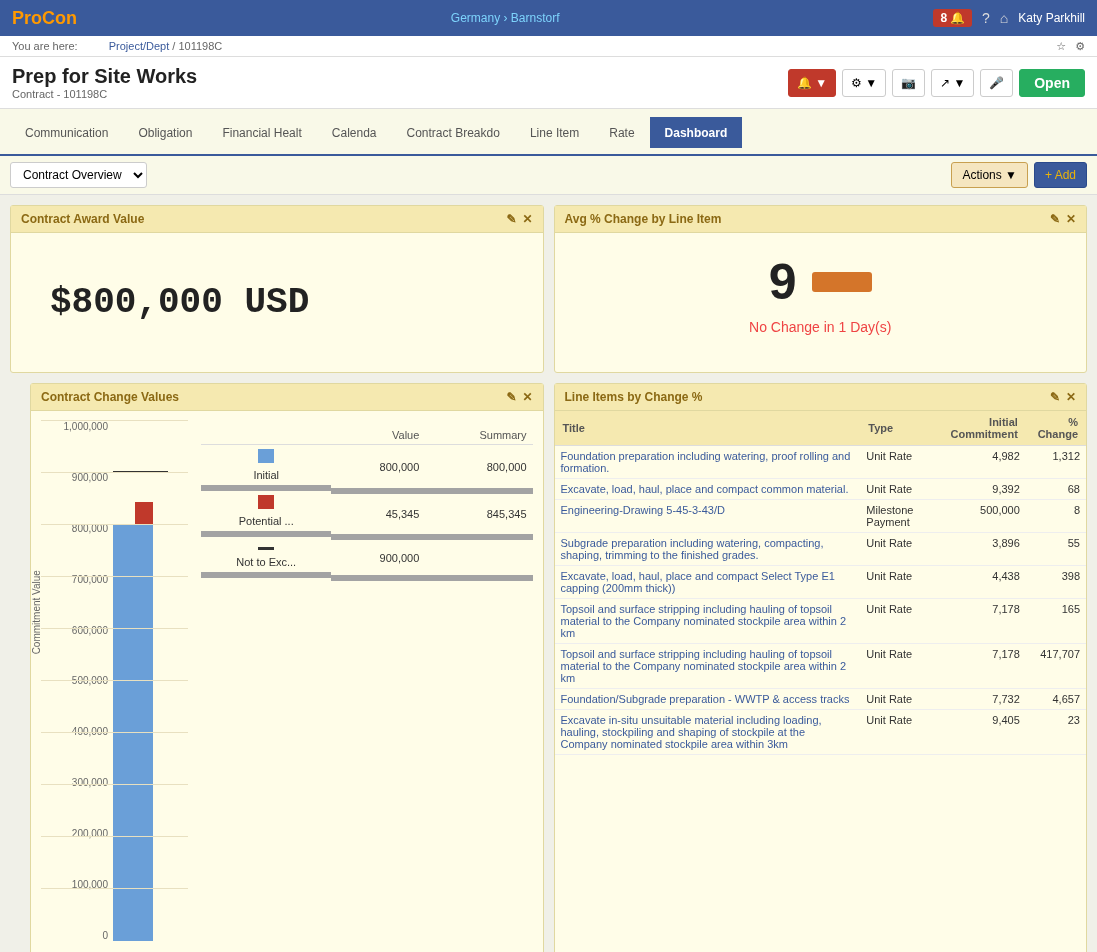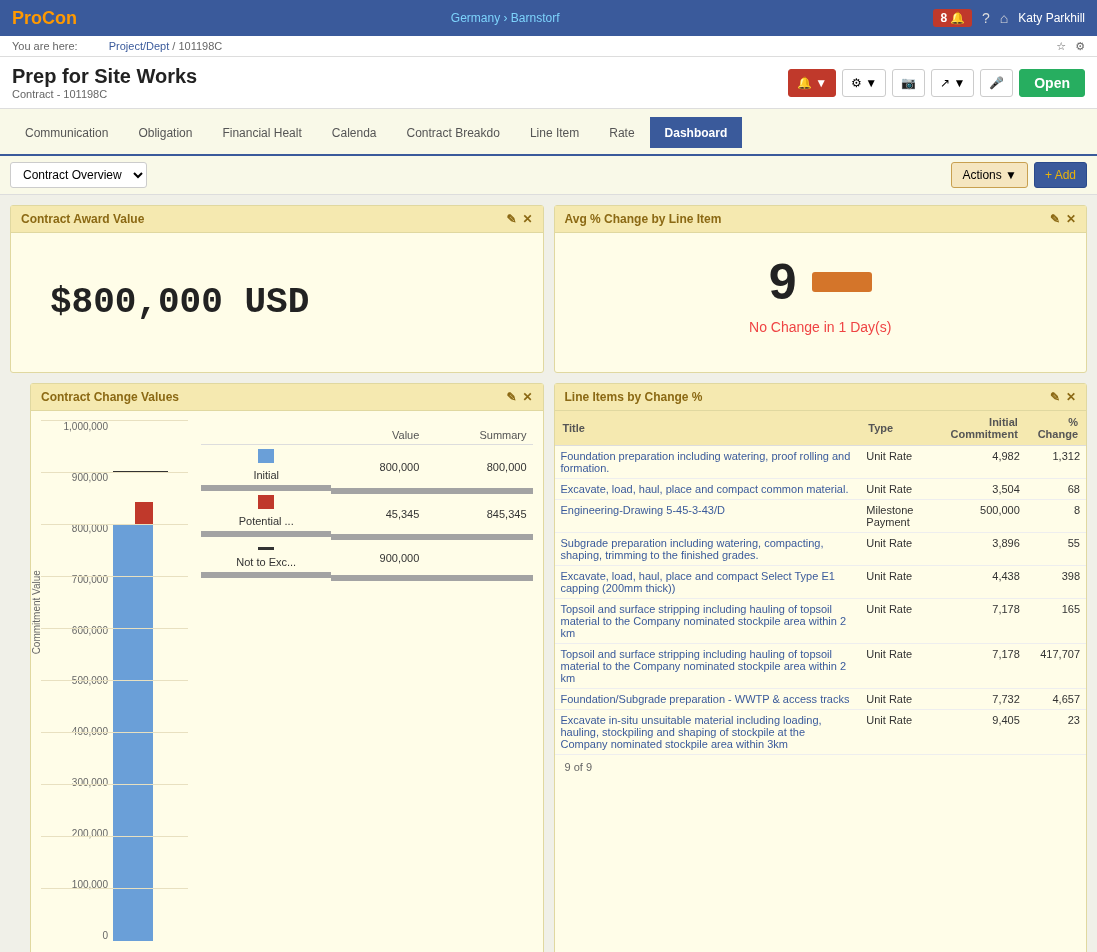--- a/index.html
+++ b/index.html
@@ -447,21 +447,21 @@
         <tbody id="line-items-tbody">
         <tr>
       <td><span class="link-text">Foundation preparation including watering, proof rolling and formation.</span></td>
       <td>Unit Rate</td>
       <td class="right">4,982</td>
       <td class="right">1,312</td>
     </tr>
             <tr>
       <td><span class="link-text">Excavate, load, haul, place and compact common material.</span></td>
       <td>Unit Rate</td>
-      <td class="right">3,504</td>
+      <td class="right">9,392</td>
       <td class="right">68</td>
     </tr>
             <tr>
       <td><span class="link-text">Engineering-Drawing 5-45-3-43/D</span></td>
       <td>Milestone Payment</td>
       <td class="right">500,000</td>
       <td class="right">8</td>
     </tr>
             <tr>
       <td><span class="link-text">Subgrade preparation including watering, compacting, shaping, trimming to the finished grades.</span></td>
@@ -494,17 +494,16 @@
       <td class="right">4,657</td>
     </tr>
             <tr>
       <td><span class="link-text">Excavate in-situ unsuitable material including loading, hauling, stockpiling and shaping of stockpile at the Company nominated stockpile area within 3km</span></td>
       <td>Unit Rate</td>
       <td class="right">9,405</td>
       <td class="right">23</td>
     </tr>
           </tbody>
       </table>
-      <div class="pagination">9 of 9</div>
     </div>
   </div>
 
 </div>
 
 </body></html>

